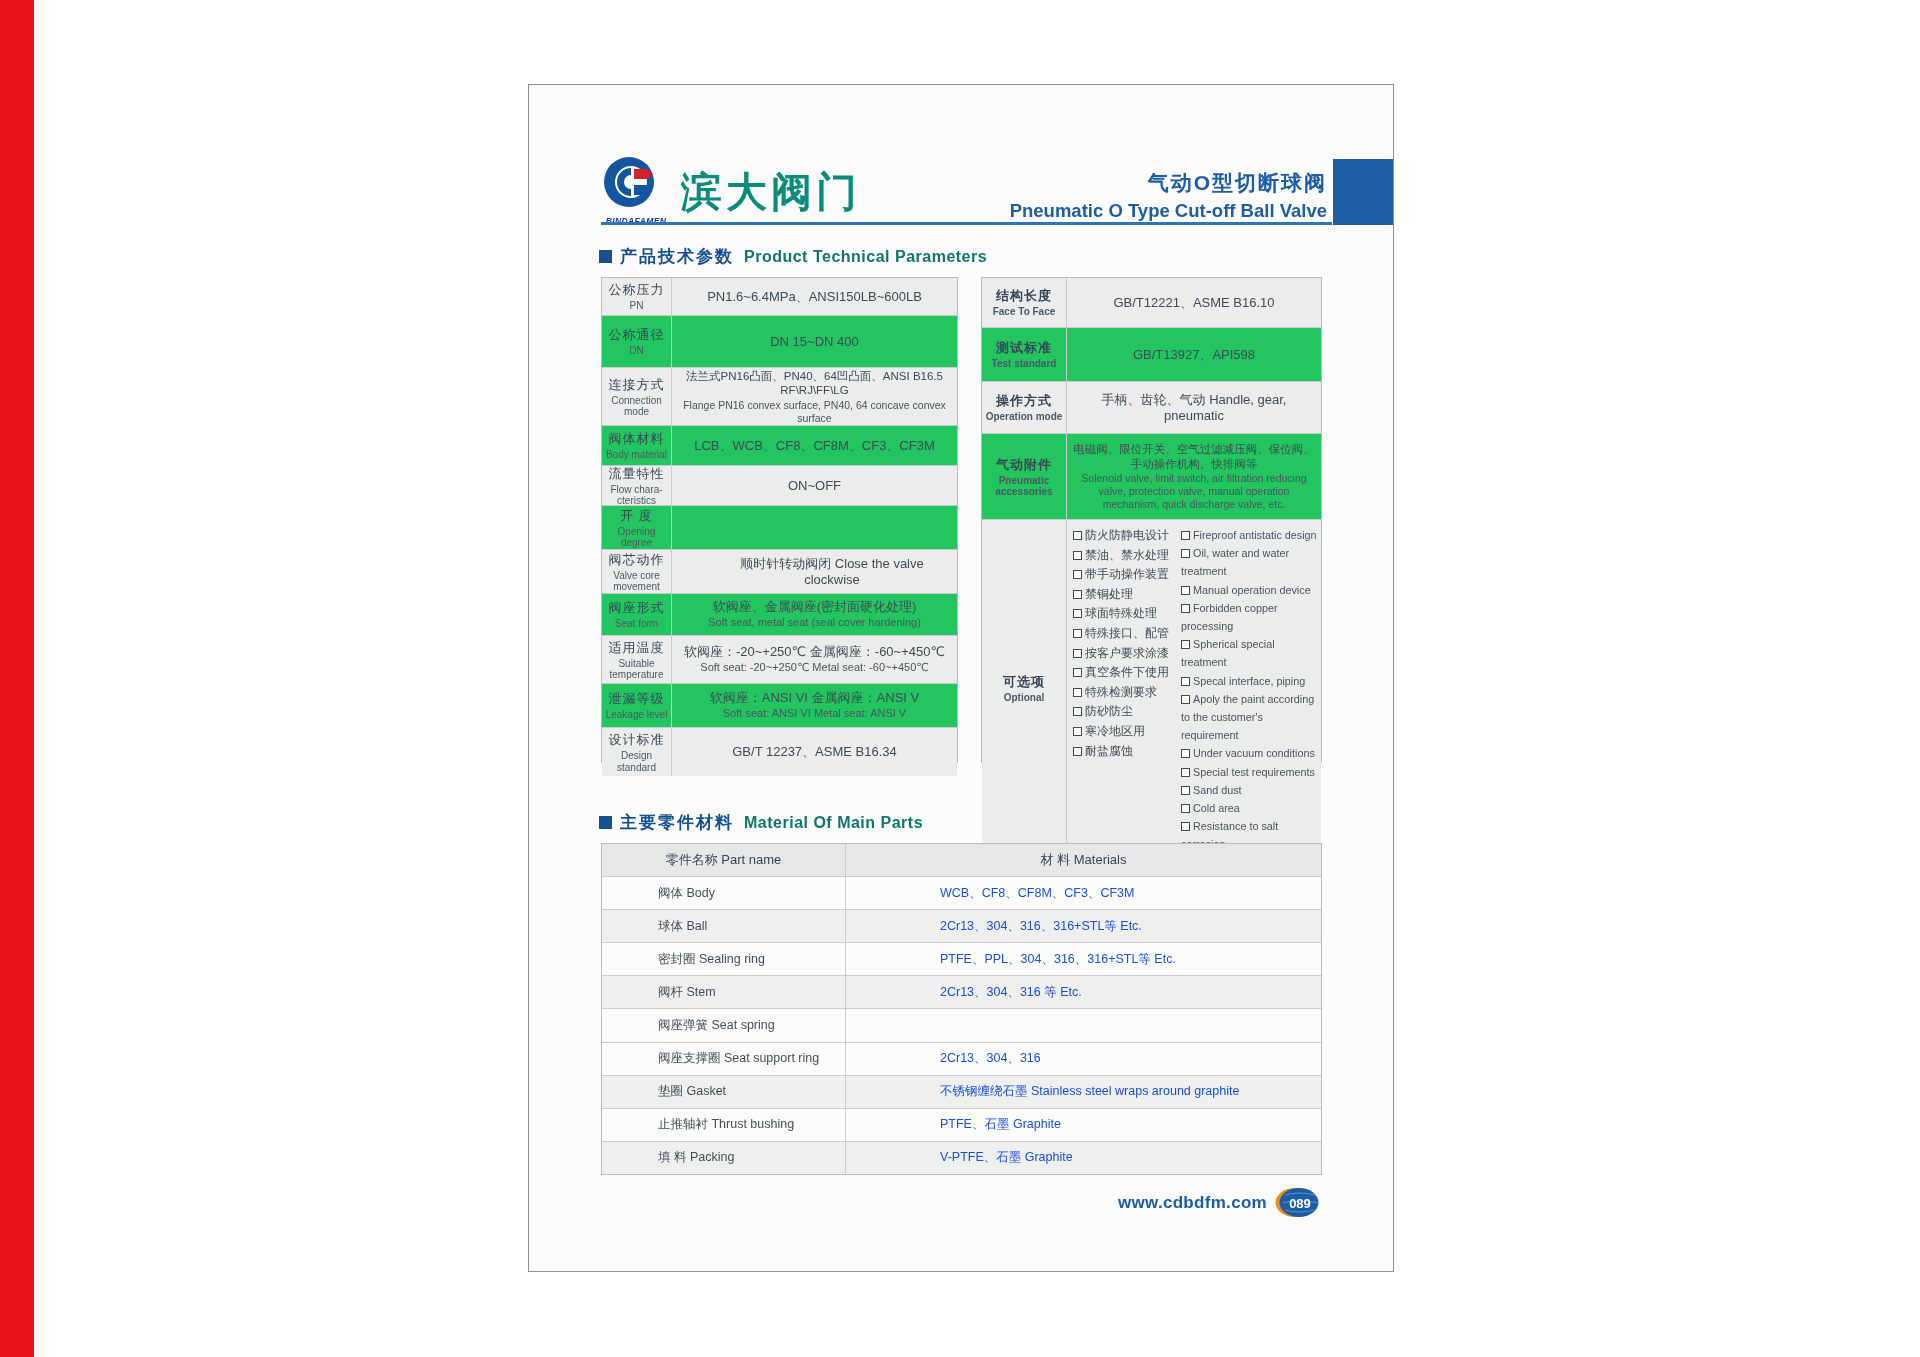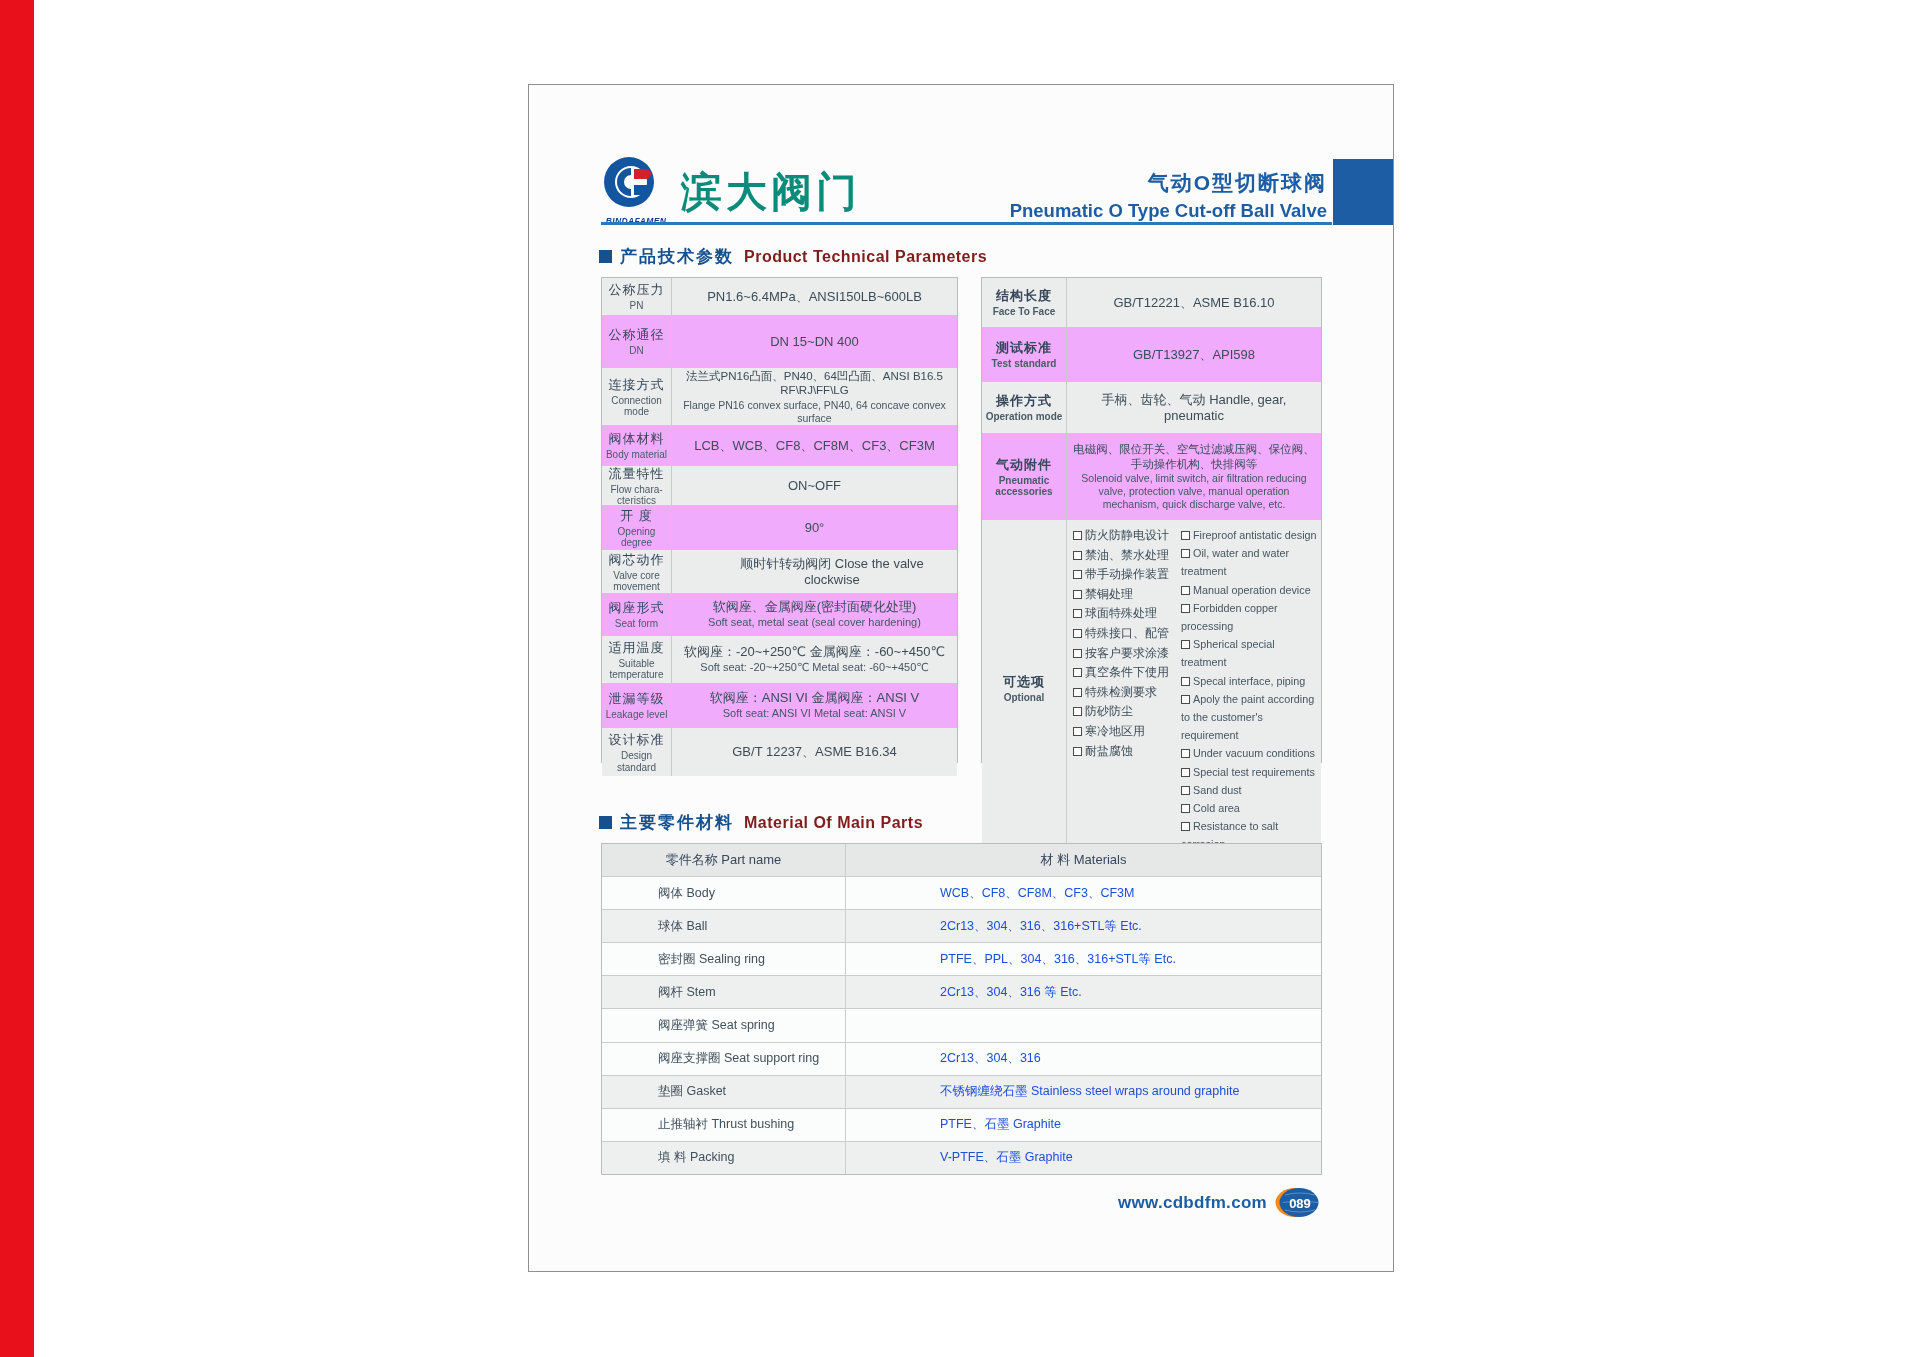--- a/index.html
+++ b/index.html
@@ -18,26 +18,26 @@
   .title-block { position:absolute; right:66px; top:84px; text-align:right; color:#1d5da4; }
   .title-cn { font-size:21px; font-weight:bold; letter-spacing:2px; }
   .title-en { font-size:18.5px; font-weight:600; margin-top:3px; }
   .hdr-line { position:absolute; left:72px; top:137px; width:731px; height:3px; background:#2b77b8; }
   .hdr-block { position:absolute; right:0; top:74px; width:60px; height:66px; background:#1d5da4; }
 
   
   .sec { position:absolute; left:70px; display:flex; align-items:center; }
   .sec .sq { width:13px; height:13px; background:#15508f; margin-right:8px; }
   .sec-cn { font-size:17px; font-weight:bold; color:#15508f; letter-spacing:2px; margin-right:10px; }
-  .sec-en { font-size:16px; font-weight:bold; color:#7f1d1d; letter-spacing:.5px; }
+  .sec-en { font-size:16px; font-weight:bold; color:#0f766e; letter-spacing:.5px; }
   #sec-params { top:160px; }
   #sec-materials { top:726px; }
 
   
-  .ptable { position:absolute; border:1px solid #b7bcbc; background:#f0abfc; display:flex; flex-direction:column; }
+  .ptable { position:absolute; border:1px solid #b7bcbc; background:#22c55e; display:flex; flex-direction:column; }
   #left-table  { left:72px;  top:192px; width:357px; height:486px; }
   #right-table { left:452px; top:192px; width:341px; height:486px; }
   .prow { display:flex; border-bottom:1px solid #c6cbcb; }
   .prow:last-child { border-bottom:none; }
   .prow.shade { background:#ebecec; }
   .plabel { width:70px; border-right:1px solid #c6cbcb; display:flex; flex-direction:column;
             justify-content:center; align-items:center; text-align:center; padding:2px 1px; }
   #right-table .plabel { width:85px;font-weight:bold; }
   .plabel .cn { font-size:13px; color:#37475a; letter-spacing:1px; }
   .plabel .en { font-size:10px; color:#4a5a66; line-height:11.5px; margin-top:1px; }
@@ -153,23 +153,20 @@
           <div class="en">Flow chara-cteristics</div>
         </div>
         <div class="pvalue">
           <div class="vcn">ON~OFF</div>
         </div>
       </div>
       <div class="prow" style="height: 44px; flex: 0 0 auto;">
         <div class="plabel">
           <div class="cn">开 度</div>
           <div class="en">Opening degree</div>
-        </div>
-        <div class="pvalue">
-          <div class="vcn">90°</div>
         </div>
       </div>
       <div class="prow shade" style="height: 44px; flex: 0 0 auto; gap: 35px;">
         <div class="plabel">
           <div class="cn">阀芯动作</div>
           <div class="en">Valve core movement</div>
         </div>
         <div class="pvalue">
           <div class="vcn">顺时针转动阀闭 Close the valve clockwise</div>
         </div>

